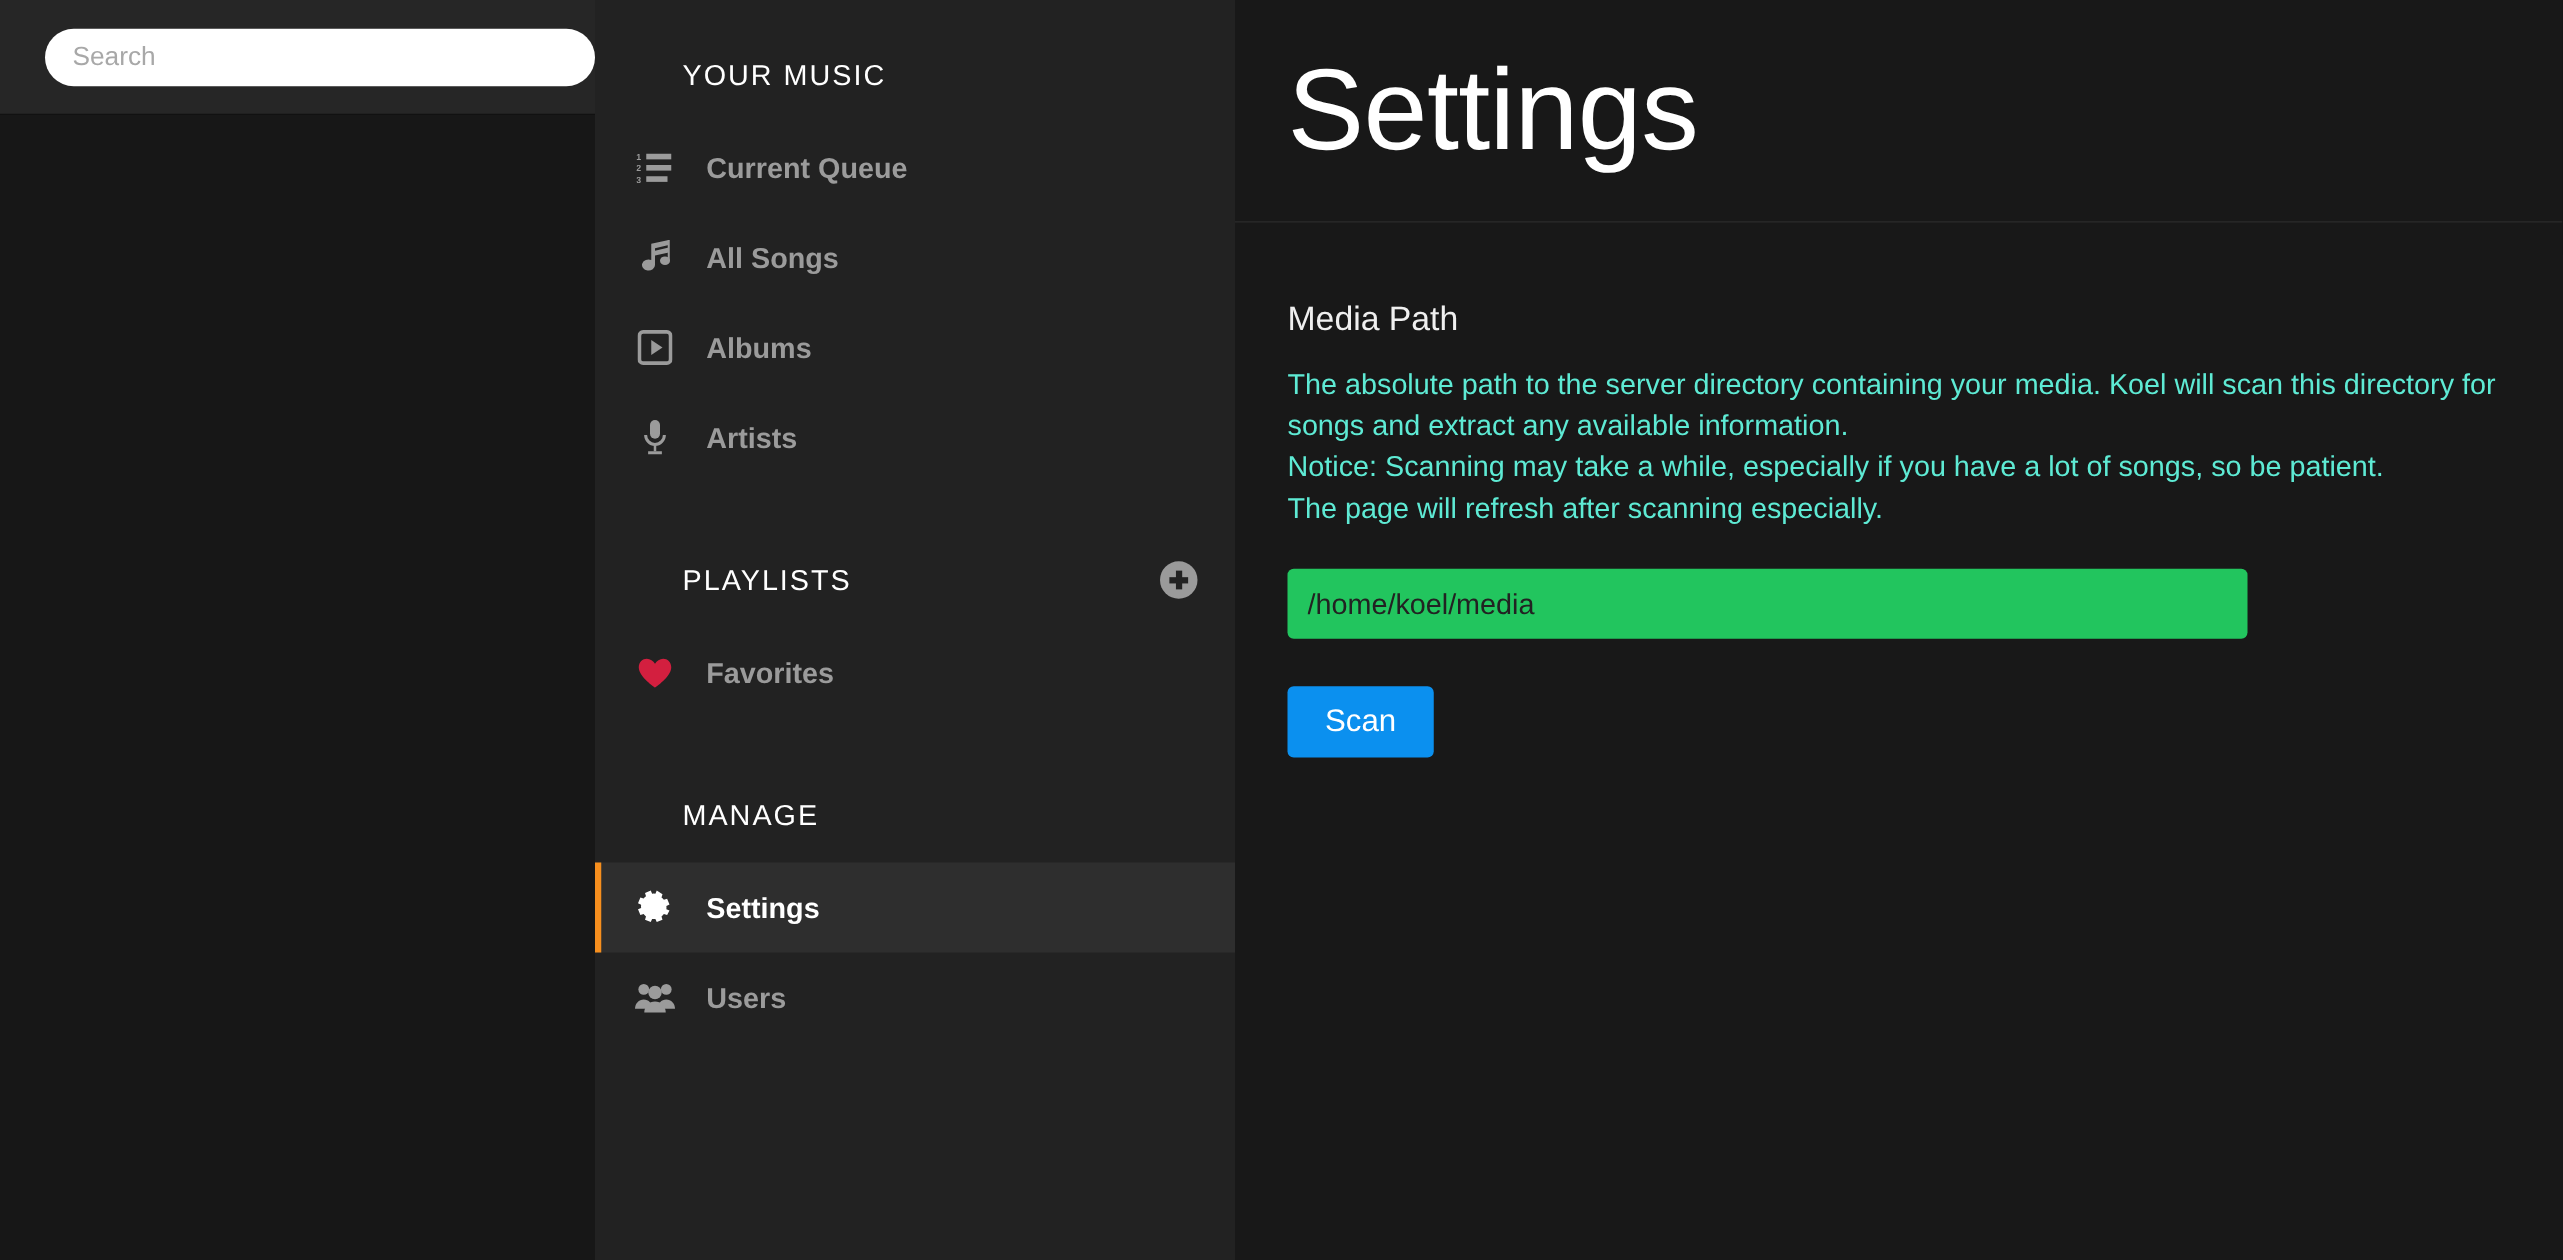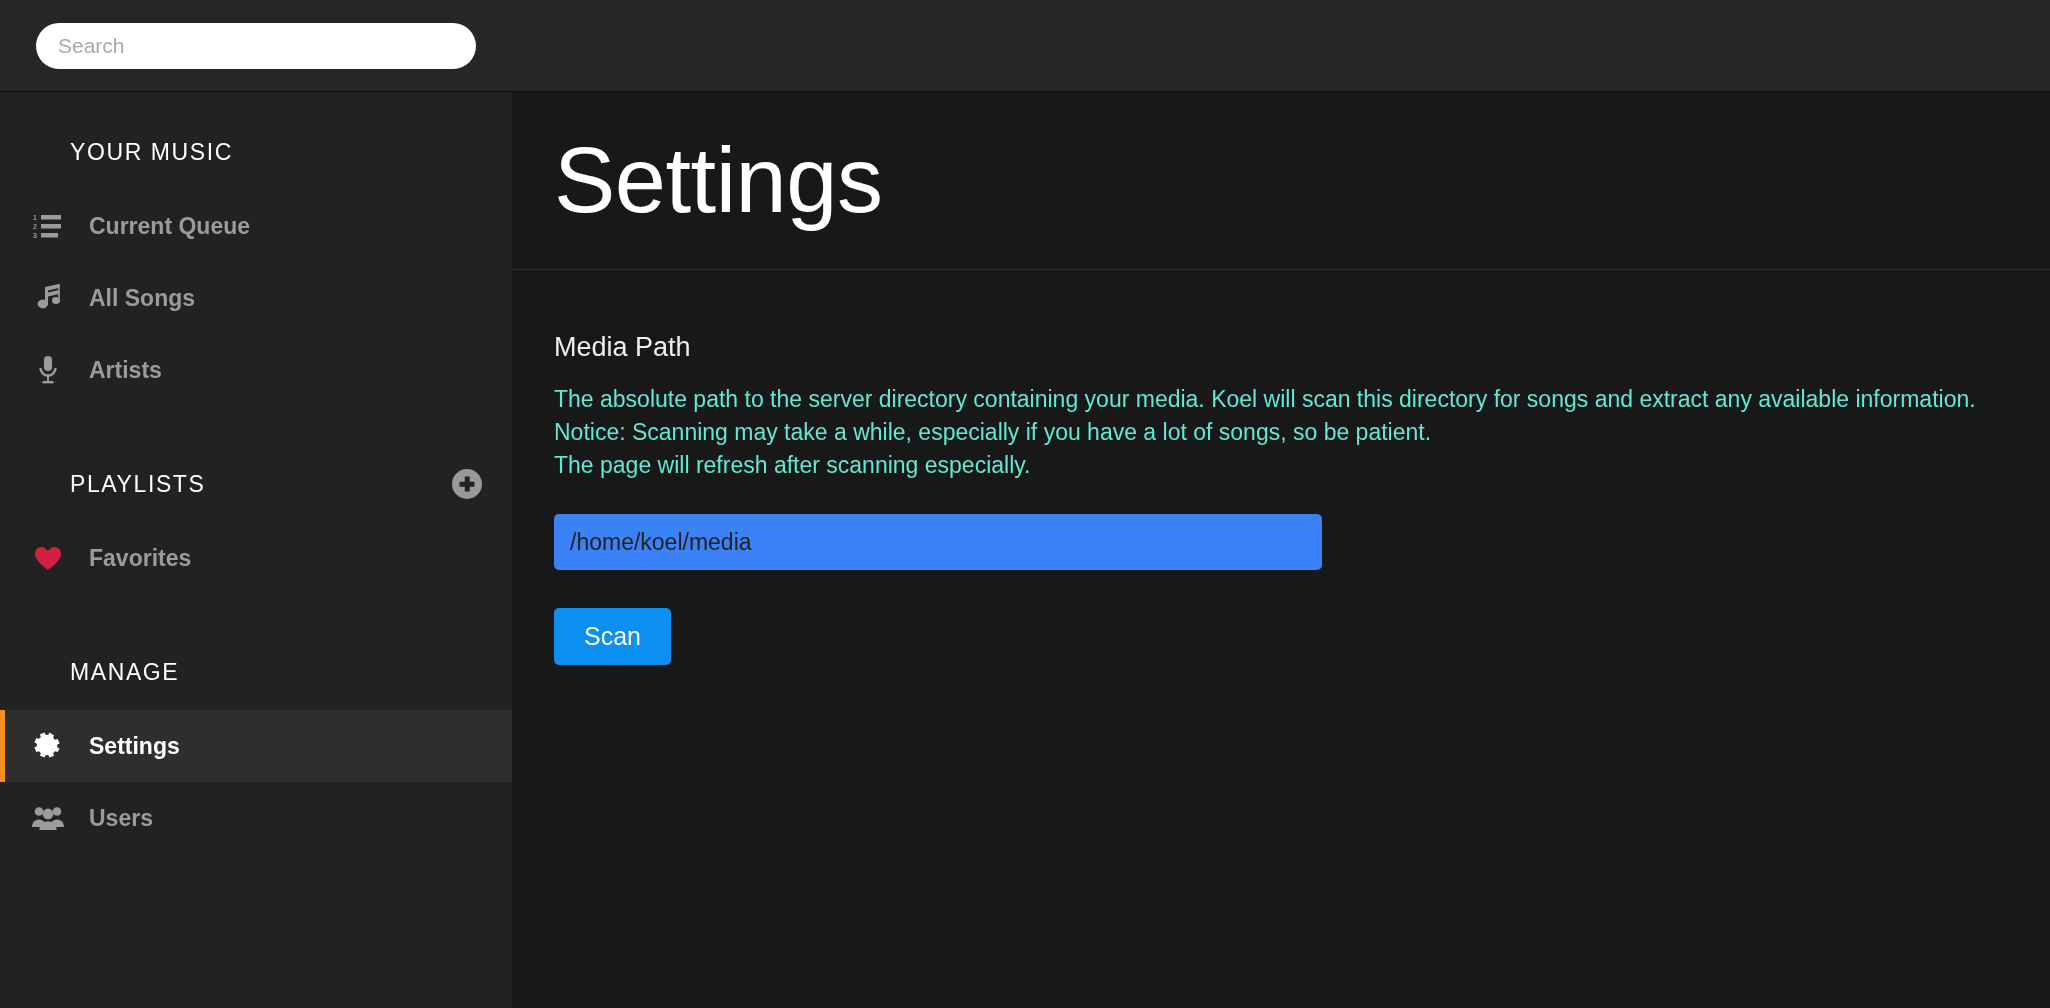--- a/index.html
+++ b/index.html
@@ -2,21 +2,21 @@
 <html><head>
 <meta charset="utf-8">
 <style>
   * { box-sizing: border-box; margin: 0; padding: 0; }
   html, body {
     width: 2050px; height: 1008px;
     background: #171717;
     font-family: "Liberation Sans", sans-serif;
     overflow: hidden;
   }
-  #app { display: flex; flex-direction: column; width: 2050px; height: 1008px; }
+  #app { display: flex; flex-direction: row; width: 2050px; height: 1008px; }
 
   
   .topbar {
     height: 92px; min-height: 92px;
     background: #262626;
     display: flex; align-items: center;
     border-bottom: 1px solid #111;
   }
   .search-wrap { padding-left: 36px; }
   .search-input {
@@ -109,21 +109,21 @@
     margin-bottom: 20px;
   }
   .field-desc {
     color: #5eead4; font-size: 23px; line-height: 33px;
     max-width: 1500px;
   }
   .path-input {
     display: block;
     margin-top: 32px;
     width: 768px; height: 56px;
-    background: #3b82f6; border: none; border-radius: 5px; outline: none;
+    background: #22c55e; border: none; border-radius: 5px; outline: none;
     padding: 14px 16px;
     font-family: "Liberation Sans", sans-serif;
     font-size: 23px; color: #222;
   }
   .scan-btn {
     margin-top: 38px;
     background: #0b90ef; color: #ffffff;
     border: none; border-radius: 5px; cursor: pointer;
     font-family: "Liberation Sans", sans-serif;
     font-size: 25px;
@@ -171,20 +171,29 @@
               <svg width="26" height="28" viewBox="0 0 26 28" fill="#9b9b9b">
                 <path d="M10 3 L24 0 L24 4 L13 6.6 L13 20 A5.2 4.4 0 1 1 10 16 L10 3 Z"></path>
                 <path d="M13 8.6 L24 6 L24 10 L13 12.4 Z"></path>
                 <ellipse cx="21" cy="16.5" rx="4" ry="3.4"></ellipse>
                 <rect x="23.2" y="0" width="1.6" height="17"></rect>
               </svg>
             </span>
             <span class="label">All Songs</span>
           </a>
 
+          <a class="nav-item">
+            <span class="ic">
+              <svg width="28" height="28" viewBox="0 0 28 28">
+                <rect x="1.5" y="1.5" width="25" height="25" rx="3" fill="none" stroke="#9b9b9b" stroke-width="3"></rect>
+                <path d="M11 8 L20 14 L11 20 Z" fill="#9b9b9b"></path>
+              </svg>
+            </span>
+            <span class="label">Albums</span>
+          </a>
 
           <a class="nav-item">
             <span class="ic">
               <svg width="22" height="30" viewBox="0 0 22 30" fill="#9b9b9b">
                 <rect x="7" y="1" width="8" height="15" rx="4"></rect>
                 <path d="M3.5 13 A7.5 7.5 0 0 0 18.5 13" fill="none" stroke="#9b9b9b" stroke-width="2.4"></path>
                 <rect x="10" y="20" width="2" height="6"></rect>
                 <rect x="5.5" y="26" width="11" height="2.4"></rect>
               </svg>
             </span>

